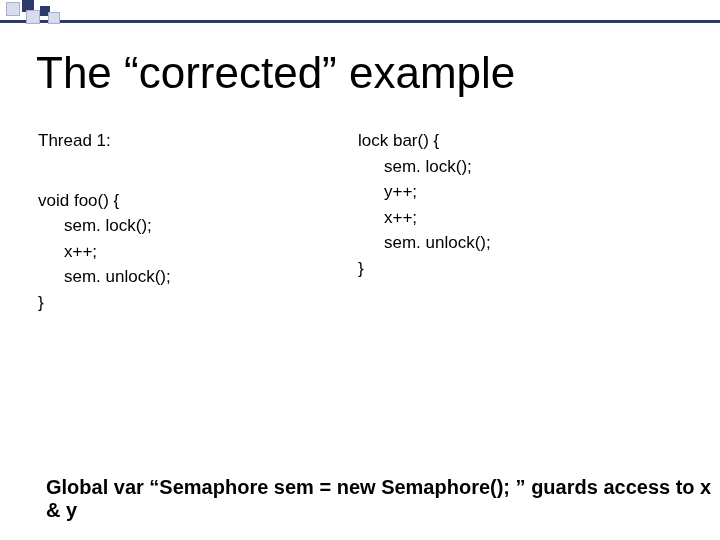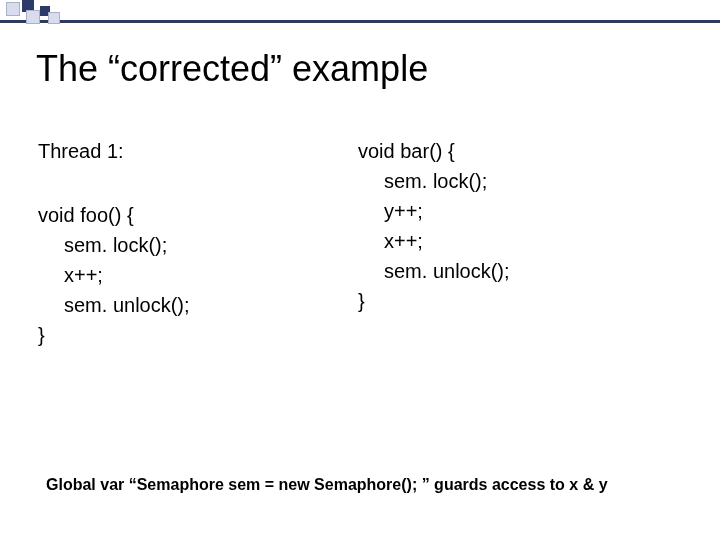--- a/index.html
+++ b/index.html
@@ -40,43 +40,43 @@
     box-sizing: border-box;
   }
   .sq.dark {
     background: #2c3a6a;
     border: 1px solid #2c3a6a;
   }
   .title {
     position: absolute;
     left: 36px;
     top: 48px;
-    font-size: 36px;
+    font-size: 44px;
     font-weight: 400;
     letter-spacing: 0px;
   }
   .col {
     position: absolute;
-    top: 136px;
+    top: 128px;
     width: 300px;
-    font-size: 20px;
+    font-size: 17px;
     line-height: 1.5;
   }
   .col.left { left: 38px; }
   .col.right { left: 358px; }
   .thread-label {
     margin-bottom: 34px;
   }
   .code-line { white-space: pre; }
   .indent { padding-left: 26px; display: inline-block; }
   .footer {
     position: absolute;
     left: 46px;
     top: 476px;
-    font-size: 16px;
+    font-size: 20px;
     font-weight: 700;
   }
 </style>
 </head>
 <body>
 
 <div class="slide">
 
   <div class="decoration">
     <div class="deco-line"></div>
@@ -92,21 +92,21 @@
   <div class="col left">
     <div class="thread-label">Thread 1:</div>
     <div class="code-line">void foo() {</div>
     <div class="code-line"><span class="indent">sem. lock();</span></div>
     <div class="code-line"><span class="indent">x++;</span></div>
     <div class="code-line"><span class="indent">sem. unlock();</span></div>
     <div class="code-line">}</div>
   </div>
 
   <div class="col right">
-    <div class="code-line">void bar() {</div>
+    <div class="code-line">lock bar() {</div>
     <div class="code-line"><span class="indent">sem. lock();</span></div>
     <div class="code-line"><span class="indent">y++;</span></div>
     <div class="code-line"><span class="indent">x++;</span></div>
     <div class="code-line"><span class="indent">sem. unlock();</span></div>
     <div class="code-line">}</div>
   </div>
 
   <div class="footer">Global var “Semaphore sem = new Semaphore(); ” guards access to x &amp; y</div>
 
 </div>

